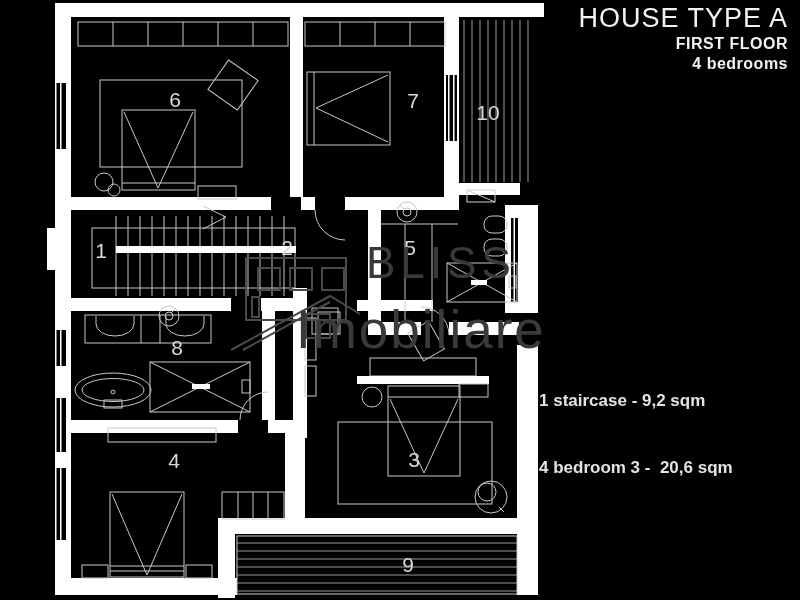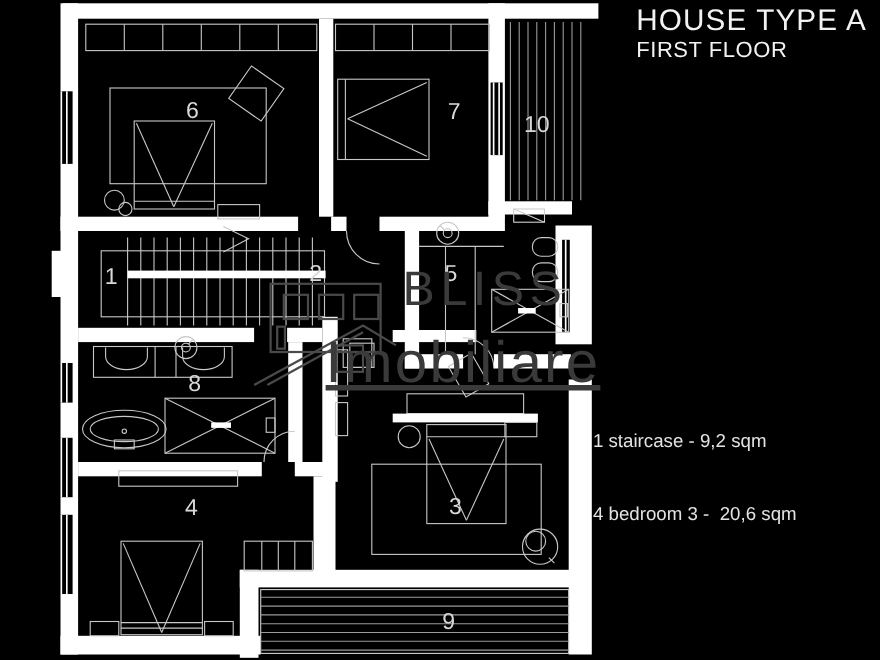--- a/index.html
+++ b/index.html
@@ -3,27 +3,27 @@
 <meta charset="utf-8">
 <style>
   html,body{margin:0;padding:0;background:#000;}
   .stage{
     position:relative;width:800px;height:600px;background:#000;overflow:hidden;
     font-family:"Liberation Sans",sans-serif;
   }
   .plan-svg{position:absolute;left:0;top:0;z-index:1;}
   .watermark{position:absolute;z-index:2;color:#3a3a3a;font-weight:300;pointer-events:none;}
   .wm1{left:366px;top:238px;font-size:44px;letter-spacing:5px;}
-  .wm2{left:296px;top:299px;font-size:53px;letter-spacing:2px;text-decoration:underline;}
-  .title-block{position:absolute;z-index:3;top:2px;right:12px;text-align:left;color:#f2f2f2;}
+  .wm2{left:296px;top:299px;font-size:53px;letter-spacing:2px;}
+  .title-block{position:absolute;z-index:3;top:2px;right:12px;text-align:right;color:#f2f2f2;}
   .title-main{font-size:27px;font-weight:300;letter-spacing:1px;line-height:1.2;}
-  .title-sub{font-size:20px;font-weight:400;letter-spacing:.5px;line-height:1.22;}
+  .title-sub{font-size:16px;font-weight:700;letter-spacing:.5px;line-height:1.22;}
   .legend{position:absolute;z-index:3;left:539px;top:345px;color:#e3e3e3;
     font-size:17px;font-weight:300;line-height:22.4px;white-space:pre;}
-  .legend div{height:22.4px;}
+  .legend div{height:22.4px;font-weight:bold;}
   svg text{font-family:"Liberation Sans",sans-serif;}
 </style>
 </head>
 <body>
 
 <div class="stage">
 
   <svg class="plan-svg" width="800" height="600" viewBox="0 0 800 600">
 
     <rect x="0" y="0" width="800" height="600" fill="#000"></rect>
@@ -296,20 +296,21 @@
       <line x1="243" y1="350" x2="330" y2="302"></line>
     </g>
   </svg>
 
   <div class="watermark wm1">BLISS</div>
   <div class="watermark wm2">Imobiliare</div>
 
   <div class="title-block">
     <div class="title-main">HOUSE TYPE A</div>
     <div class="title-sub">FIRST FLOOR</div>
+    <div class="title-sub">4 bedrooms</div>
   </div>
 
   <div class="legend">
     <div>1 staircase - 9,2 sqm</div>
     <div>4 bedroom 3 -  20,6 sqm</div>
     
     
     
     
     

